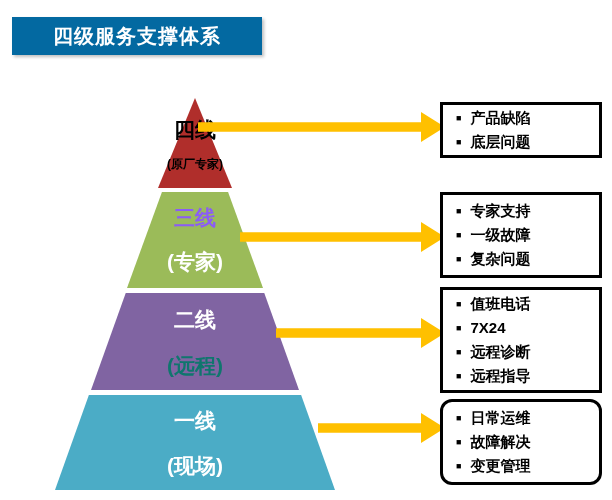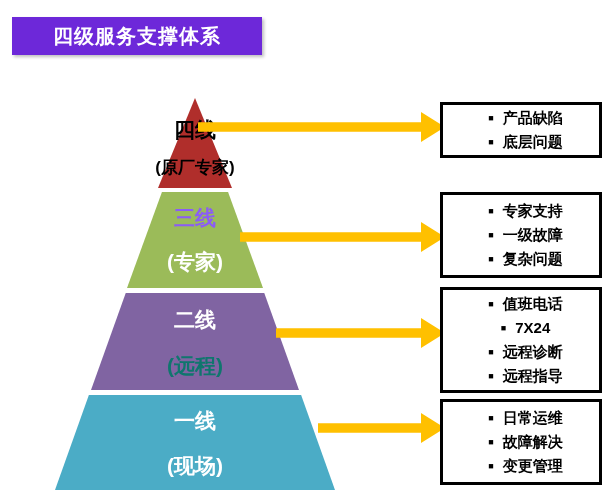--- a/index.html
+++ b/index.html
@@ -24,21 +24,21 @@
   .l4 { left:55px;  top:395px; width:280px; height:95px; clip-path:polygon(12.1% 0, 87.9% 0, 100% 100%, 0 100%); }
 
   
   .plabel, .psub {
     position:absolute; left:105px; width:180px; text-align:center;
     font-weight:bold; pointer-events:none;
   }
   .plabel { font-size:21px; }
   .psub   { font-size:21px; }
   .lab1  { top:116px; }
-  .sub1  { top:156px; font-size:17px; }
+  .sub1  { top:156px; font-size:12px; }
   .lab2  { top:204px; }
   .sub2  { top:248px; }
   .lab3  { top:306px; }
   .sub3  { top:352px; }
   .lab4  { top:407px; }
   .sub4  { top:452px; }
 
   
   .arrow {
     position:absolute; height:30px;
@@ -48,35 +48,34 @@
   .a2 { left:240px; top:222px; width:205px; }
   .a3 { left:276px; top:318px; width:169px; }
   .a4 { left:318px; top:413px; width:127px; }
 
   
   .box {
     position:absolute; left:440px; width:162px; box-sizing:border-box;
     border:3px solid #000000; background:#ffffff;
     display:flex; flex-direction:column; justify-content:center;
     padding:4px 4px 4px 13px;
-    text-align:center;
   }
   .b1 { top:102px; height:56px; }
   .b2 { top:192px; height:86px; }
   .b3 { top:287px; height:106px; }
-  .b4 { top:399px; height:86px; }
+  .b4 { top:399px; height:86px;border-radius:12px; }
   .item { font-size:15px; font-weight:bold; color:#000000; line-height:24px; white-space:nowrap; }
   .bullet { font-size:9px; margin-right:9px; vertical-align:2px; }
 </style>
 </head>
 <body>
 
 <div class="canvas">
 
-  <div class="banner" style="background-color: #6d28d9;">
+  <div class="banner" style="background-color: #0369a1;">
     <span style="color: rgb(255, 255, 255);">四级服务支撑体系</span>
   </div>
 
   <div class="shape l1" style="background-color: rgb(176, 46, 43);"></div>
   <div class="shape l2" style="background-color: rgb(155, 187, 89);"></div>
   <div class="shape l3" style="background-color: rgb(128, 100, 162);"></div>
   <div class="shape l4" style="background-color: rgb(75, 172, 198);"></div>
 
   <div class="plabel lab1" style="color: rgb(0, 0, 0);">四线</div>
   <div class="psub sub1" style="color: rgb(0, 0, 0);">(原厂专家)</div>

